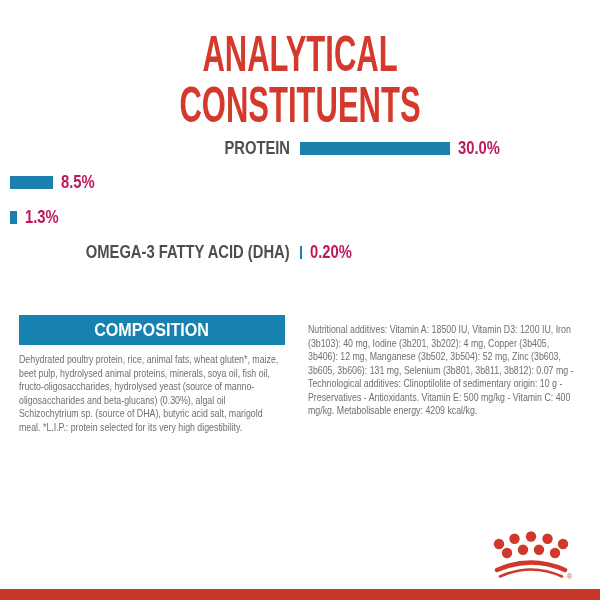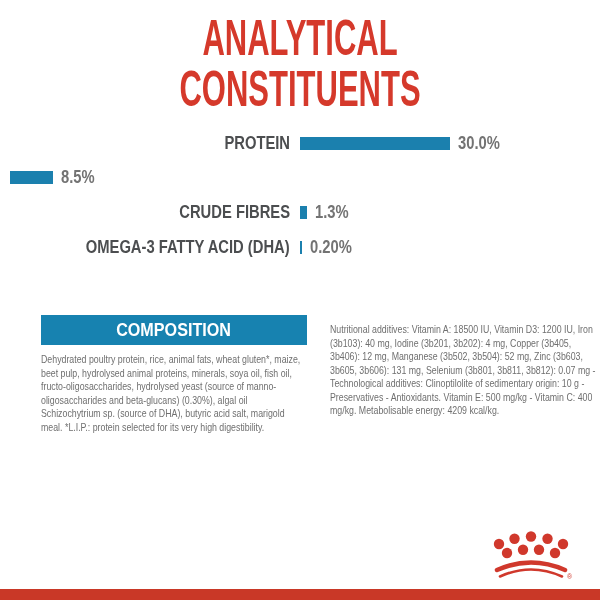--- a/index.html
+++ b/index.html
@@ -2,32 +2,32 @@
 <html><head>
 <meta charset="utf-8">
 <style>
   html,body { margin:0; padding:0; }
   .page {
     position:relative; width:600px; height:600px; background:#ffffff;
     overflow:hidden; font-family:"Liberation Sans", sans-serif;
     -webkit-font-smoothing:antialiased;
   }
   
-  .title { padding-top:13px; text-align:center; color:#d5392b; font-weight:bold; }
+  .title { padding-top:29px; text-align:center; color:#d5392b; font-weight:bold; }
   .title-line { font-size:50px; line-height:51px; transform:scaleX(0.62); transform-origin:50% 50%; white-space:nowrap; }
   
-  .chart { margin-top:11px; }
+  .chart { }
   .chart-row { display:flex; align-items:center; height:34.6px; }
   .chart-label { width:290px; text-align:right; font-weight:bold; color:#4c4e50; font-size:18px; }
   .chart-label span { display:inline-block; transform:scaleX(0.82); transform-origin:100% 50%; white-space:nowrap; }
   .bar { height:13px; background:#1b80ae; margin-left:10px; flex:0 0 auto; }
-  .chart-value { font-weight:bold; color:#737373; font-size:18px; margin-left:8px; }
+  .chart-value { font-weight:bold; color:#be185d; font-size:18px; margin-left:8px; }
   .chart-value span { display:inline-block; transform:scaleX(0.82); transform-origin:0 50%; white-space:nowrap; }
   
-  .columns { position:absolute; top:315px; left:41px; width:555px; display:flex; gap:23px; }
+  .columns { position:absolute; top:315px; left:19px; width:555px; display:flex; gap:23px; }
   .col { flex:1 1 0; min-width:0; }
   .col-header {
     height:30px; background:#1782b0; color:#ffffff; font-weight:bold; font-size:19px;
     display:flex; align-items:center; justify-content:center;
   }
   .col-header span { display:inline-block; transform:scaleX(0.85); white-space:nowrap; }
   .col-body {
     margin-top:8px; color:#6f6f6f; font-size:11px; line-height:13.5px;
     width:332px; transform:scaleX(0.8); transform-origin:0 0;
   }
@@ -49,21 +49,20 @@
     <div class="chart-row">
       <div class="chart-label"><span>PROTEIN</span></div>
       <div class="bar" style="width: 150px; background: rgb(27, 128, 174);"></div>
       <div class="chart-value"><span>30.0%</span></div>
     </div>
     <div class="chart-row">
       <div class="bar" style="width: 42.5px; background: rgb(27, 128, 174);"></div>
       <div class="chart-value"><span>8.5%</span></div>
     </div>
     <div class="chart-row">
-      <div class="chart-label"><span>CRUDE FIBRES</span></div>
       <div class="bar" style="width: 6.5px; background: rgb(27, 128, 174);"></div>
       <div class="chart-value"><span>1.3%</span></div>
     </div>
     <div class="chart-row">
       <div class="chart-label"><span>OMEGA-3 FATTY ACID (DHA)</span></div>
       <div class="bar" style="width: 1.5px; background: rgb(27, 128, 174);"></div>
       <div class="chart-value"><span>0.20%</span></div>
     </div>
   </div>
 

